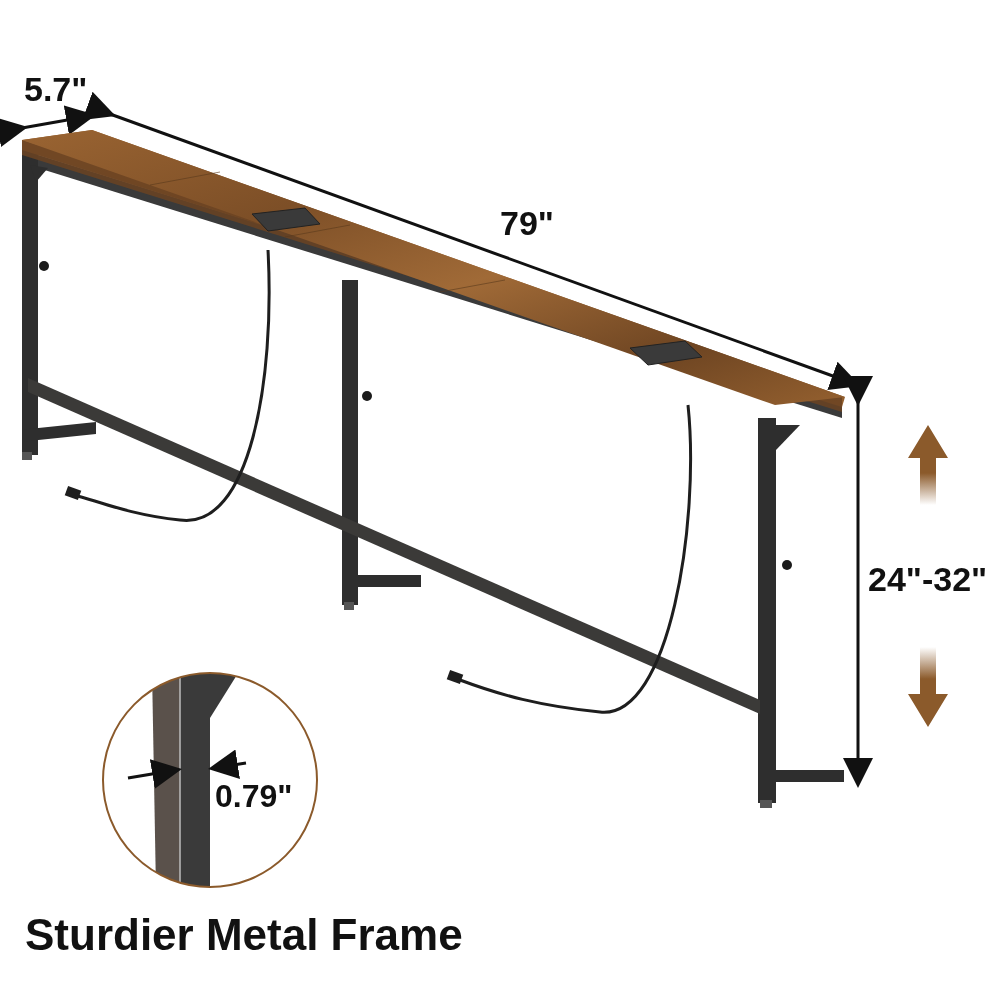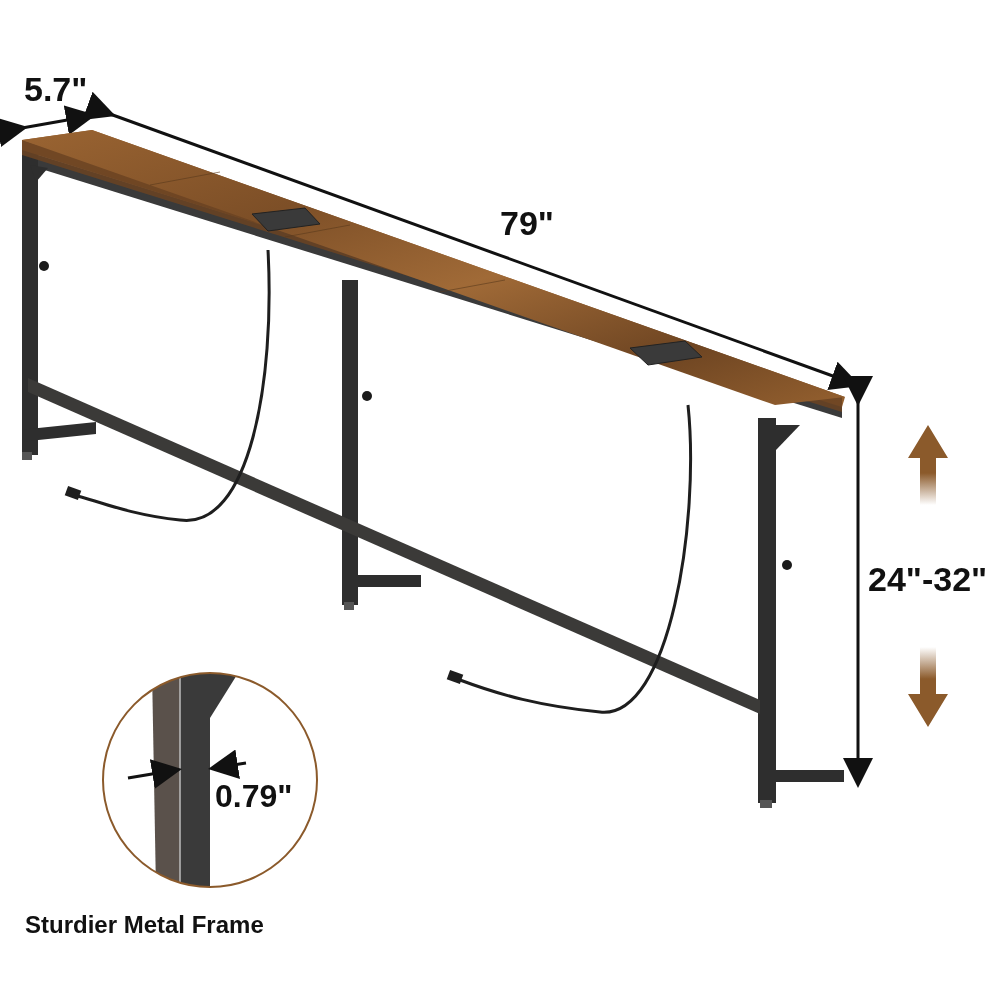--- a/index.html
+++ b/index.html
@@ -5,21 +5,21 @@
   html, body { margin: 0; padding: 0; background: #ffffff; }
   body { width: 1000px; height: 1000px; position: relative; overflow: hidden;
          font-family: "Liberation Sans", sans-serif; }
   #stage { position: absolute; left: 0; top: 0; width: 1000px; height: 1000px; }
   .lbl { position: absolute; font-family: "Liberation Sans", sans-serif; font-weight: 700;
          color: #111111; white-space: nowrap; line-height: 1; }
   #lbl-depth { left: 24px; top: 72px; font-size: 34px; }
   #lbl-length { left: 500px; top: 206px; font-size: 34px; }
   #lbl-height { left: 868px; top: 562px; font-size: 34px; }
   #lbl-tube { left: 215px; top: 780px; font-size: 32px; }
-  #lbl-caption { left: 25px; top: 913px; font-size: 24px; }
+  #lbl-caption { left: 25px; top: 913px; font-size: 44px; }
 </style>
 </head>
 <body>
 
 <div id="stage">
   <svg width="1000" height="1000" viewBox="0 0 1000 1000" xmlns="http://www.w3.org/2000/svg">
     <defs>
       <linearGradient id="wood" x1="0" y1="0" x2="1" y2="1">
         <stop offset="0" stop-color="#9a6432"></stop>
         <stop offset="0.3" stop-color="#7d4f27"></stop>

